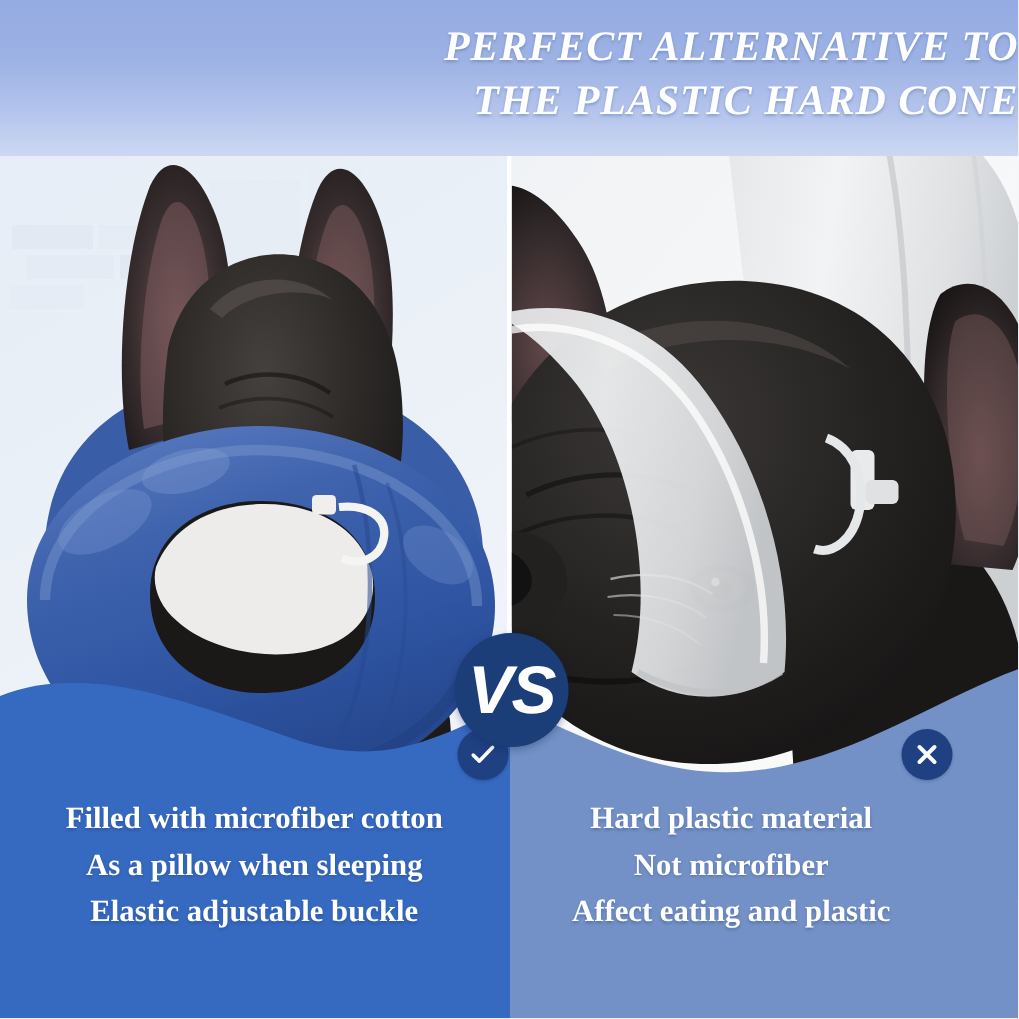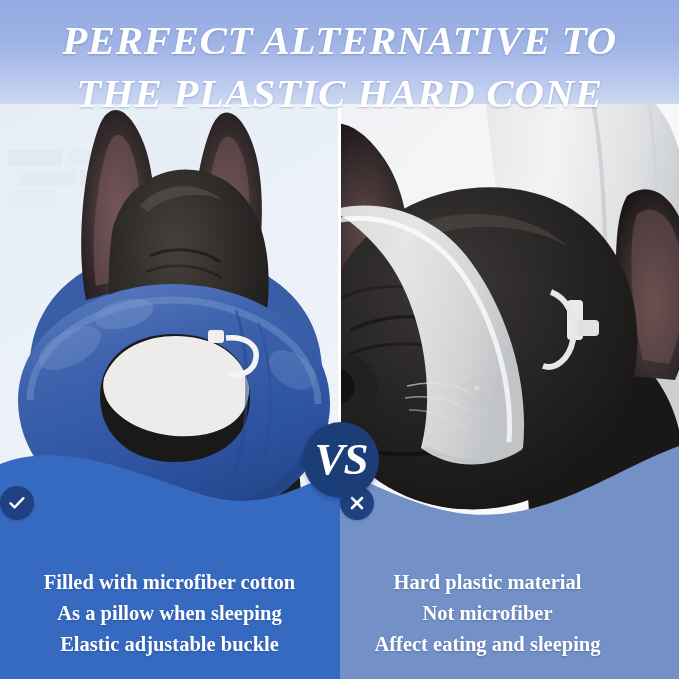--- a/index.html
+++ b/index.html
@@ -11,24 +11,24 @@
   #stage{position:relative;width:679px;height:679px;overflow:hidden;background:#eef2f9;}
 
   
   .header{
     position:absolute;left:0;top:0;width:679px;height:104px;
     background:linear-gradient(180deg,#94abe2 0%,#9db2e4 38%,#b4c4ec 72%,#ccd8f2 100%);
     z-index:6;
   }
   .header-title{
     position:absolute;left:0;top:14px;width:679px;
-    text-align:center;
+    text-align:right;
     font-family:"Liberation Serif",serif;
     font-weight:700;font-style:italic;
-    font-size:41px;line-height:1.29;
+    font-size:28px;line-height:1.29;
     letter-spacing:0.6px;
     color:#ffffff;
     text-shadow:0 1px 2px rgba(40,70,130,.30);
     white-space:pre-line;
   }
 
   
   .photos{position:absolute;left:0;top:0;width:679px;height:679px;z-index:1;}
   .half{position:absolute;top:0;height:679px;overflow:hidden;}
   .half-left{left:0;width:338px;background:#e9eff7;}
@@ -37,21 +37,21 @@
     position:absolute;left:338px;top:0;width:3px;height:679px;
     background:#ffffff;z-index:4;
   }
 
   
   .panels{position:absolute;left:0;top:0;width:679px;height:679px;z-index:5;}
 
   
   .col{
     position:absolute;bottom:0;height:215px;z-index:7;
-    display:flex;flex-direction:column;align-items:flex-start;gap:36px;
+    display:flex;flex-direction:column;align-items:flex-end;
   }
   .col-left{left:0;width:339px;}
   .col-right{left:340px;width:295px;}
   .badge{
     width:34px;height:34px;border-radius:50%;
     background:#1f4182;
     display:flex;align-items:center;justify-content:center;
     margin-top:22px;
     box-shadow:0 1px 2px rgba(20,40,90,.25);
   }
@@ -66,21 +66,21 @@
   }
 
   
   .vs{
     position:absolute;left:303px;top:422px;width:76px;height:76px;
     border-radius:50%;background:#1b3e78;z-index:9;
     display:flex;align-items:center;justify-content:center;
     box-shadow:0 2px 5px rgba(15,35,80,.32);
   }
   .vs-text{
-    font-family:Liberation Serif, serif;
+    font-family:Liberation Sans, sans-serif;
     font-weight:700;font-style:italic;
     font-size:45px;color:#ffffff;letter-spacing:-1px;
     line-height:1;margin-top:-2px;
   }
 </style>
 </head>
 <body>
 
 <div id="stage">
 
@@ -305,21 +305,21 @@
 
   <div class="col col-right">
     <div class="badge">
       <svg width="20" height="20" viewBox="0 0 20 20">
         <path d="M5 5 L15 15 M15 5 L5 15" stroke="#ffffff" stroke-width="2.6" fill="none" stroke-linecap="round"></path>
       </svg>
     </div>
     <div class="lines">
       <div class="line">Hard plastic material</div>
       <div class="line">Not microfiber</div>
-      <div class="line">Affect eating and sleeping</div>
+      <div class="line">Affect eating and plastic</div>
     </div>
   </div>
 
   <div class="vs">
     <span class="vs-text">VS</span>
   </div>
 
 </div>
 
 </body></html>

